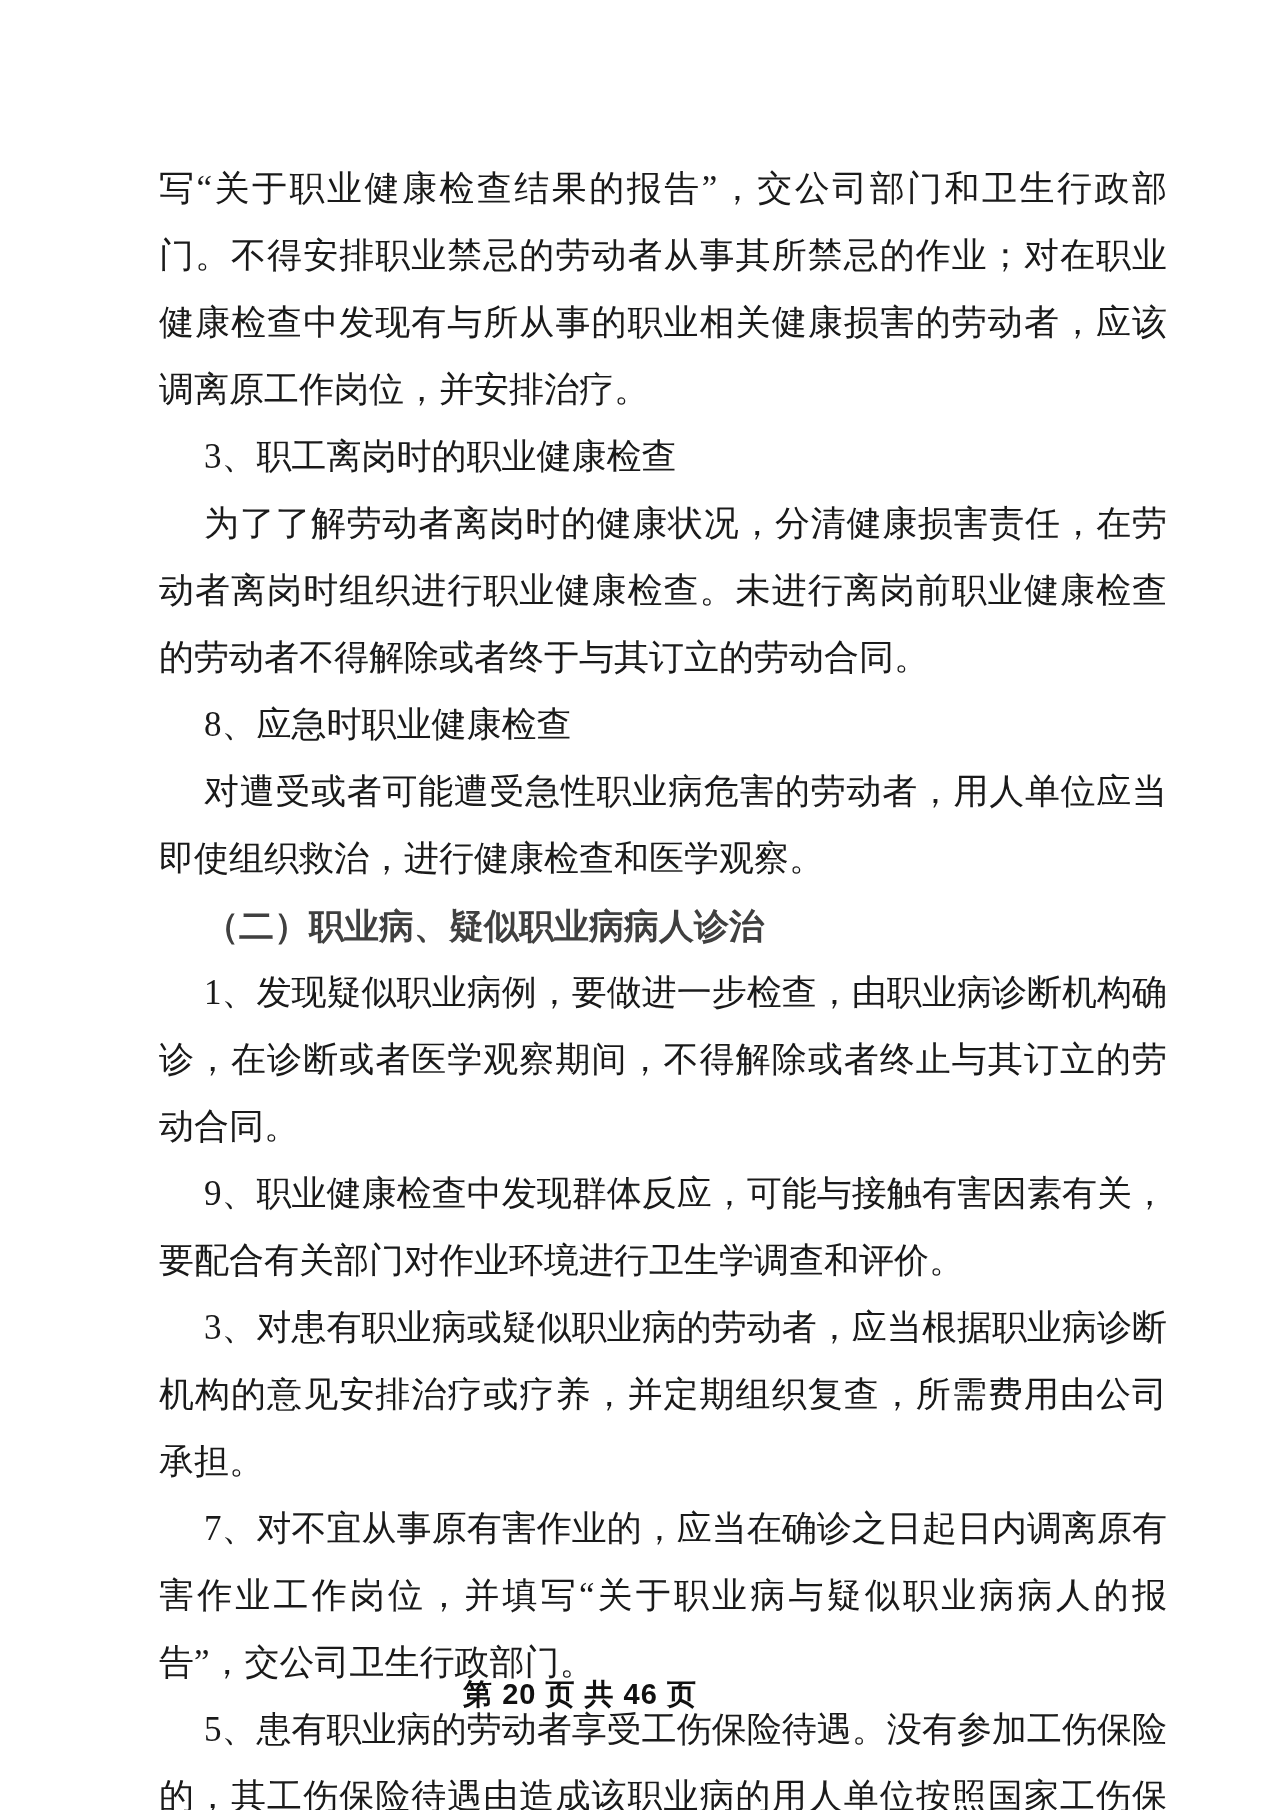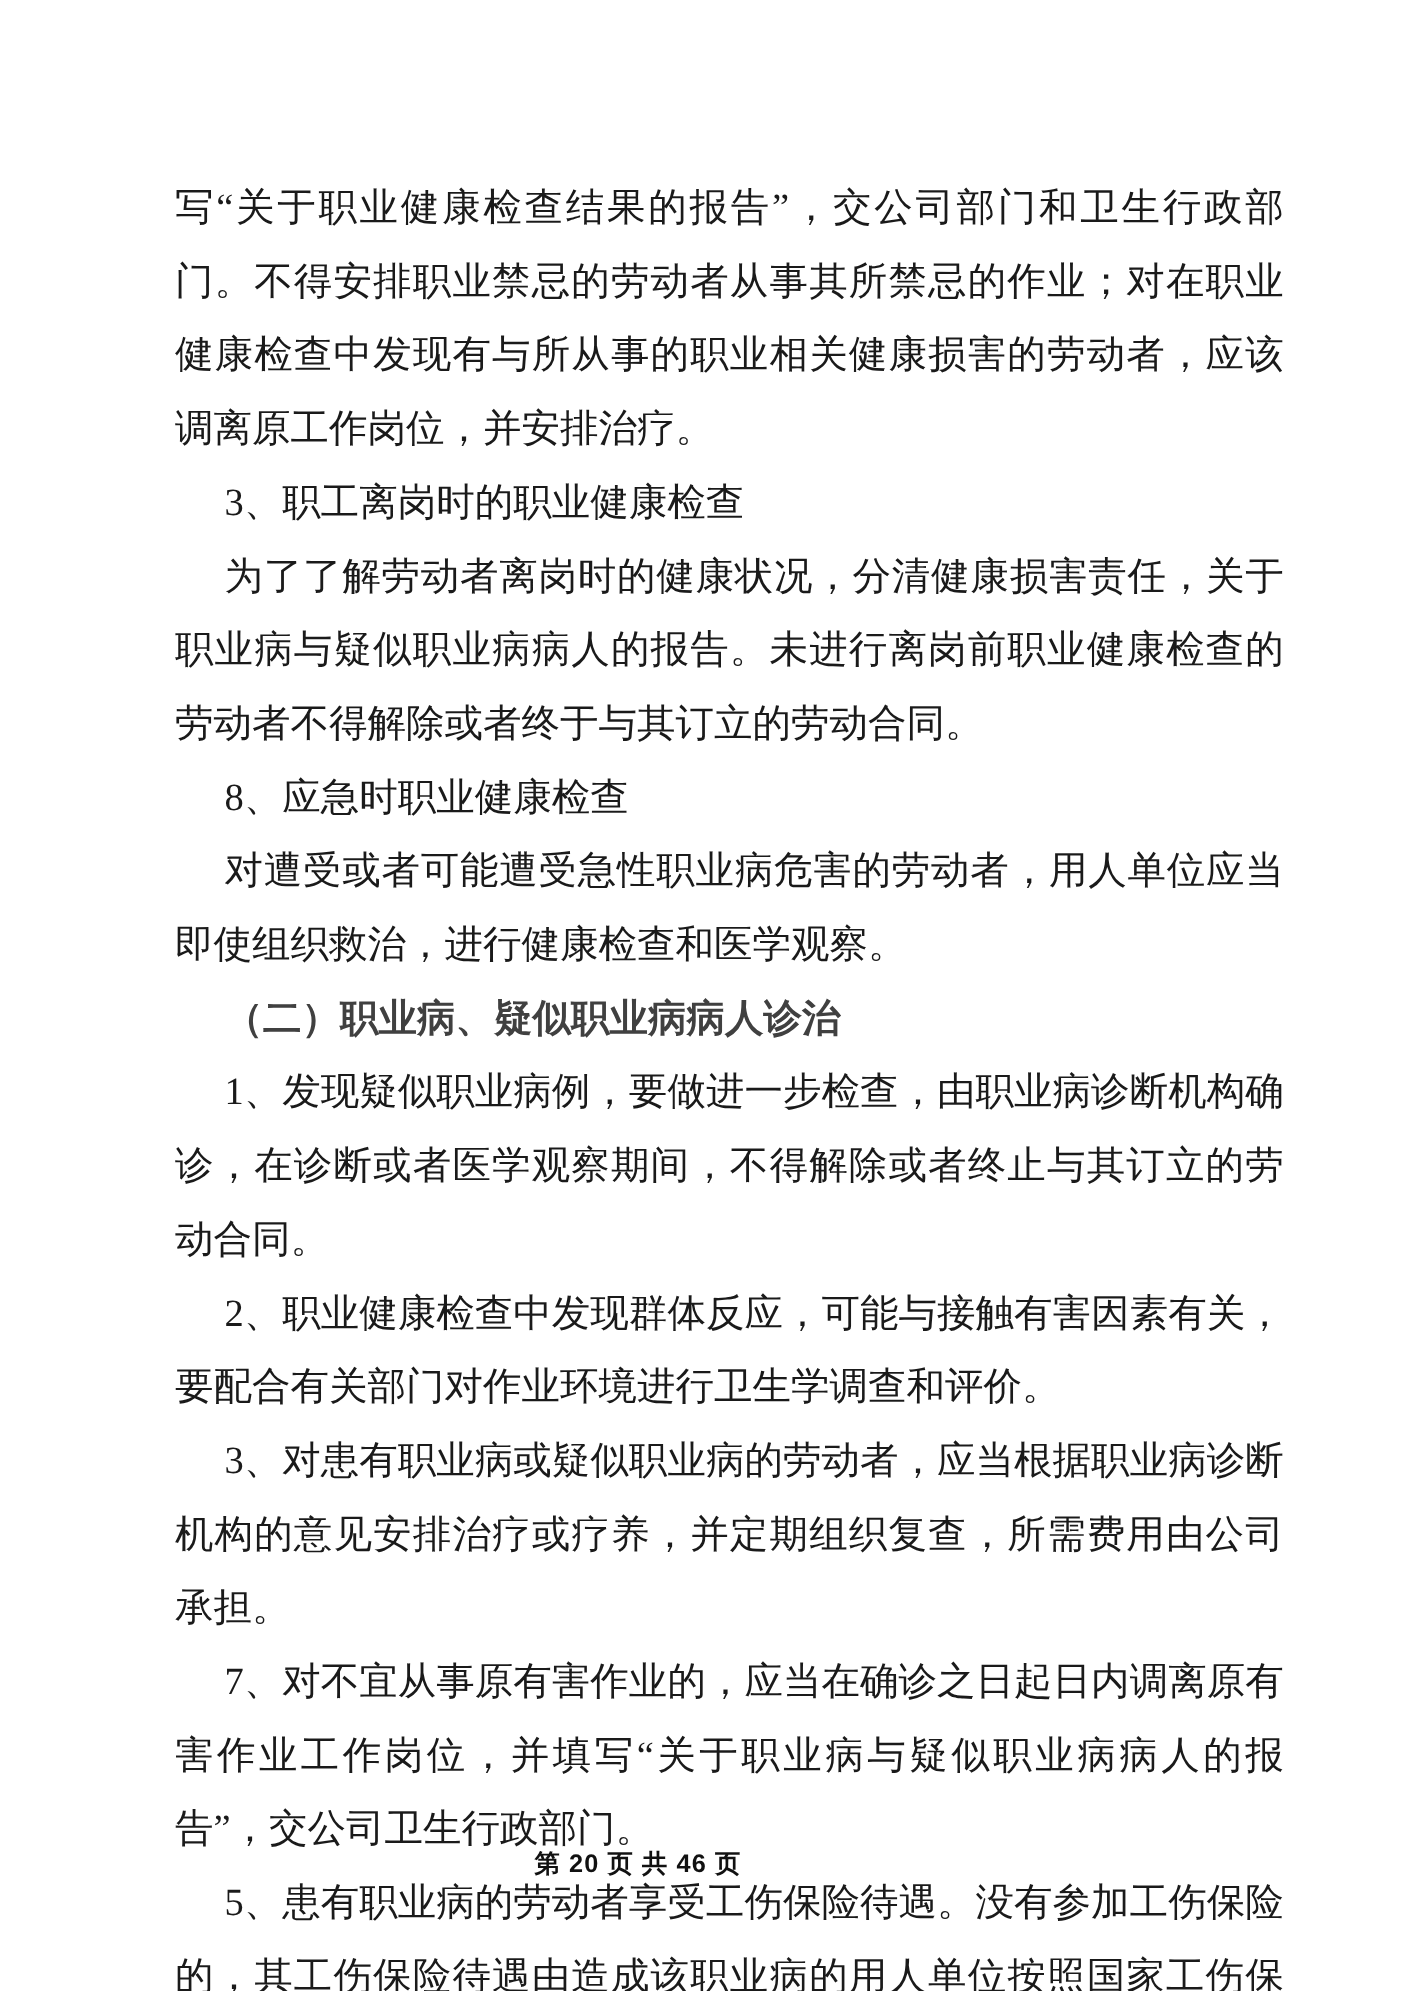--- a/index.html
+++ b/index.html
@@ -41,39 +41,39 @@
     color: #404040;
   }
   .footer {
     position: absolute;
     top: 1678px;
     left: 0;
     width: 1160px;
     text-align: center;
     font-family: "Liberation Sans", "DejaVu Sans", sans-serif;
     font-weight: bold;
-    font-size: 23px;
+    font-size: 29px;
     line-height: 32px;
     letter-spacing: 1px;
     color: #111111;
   }
 </style>
 </head>
 <body>
 
 <div class="page">
   <main class="content">
     <p class="para no-indent">写“关于职业健康检查结果的报告”，交公司部门和卫生行政部门。不得安排职业禁忌的劳动者从事其所禁忌的作业；对在职业健康检查中发现有与所从事的职业相关健康损害的劳动者，应该调离原工作岗位，并安排治疗。</p>
     <p class="para">3、职工离岗时的职业健康检查</p>
-    <p class="para">为了了解劳动者离岗时的健康状况，分清健康损害责任，关于职业病与疑似职业病病人的报告。未进行离岗前职业健康检查的劳动者不得解除或者终于与其订立的劳动合同。</p>
+    <p class="para">为了了解劳动者离岗时的健康状况，分清健康损害责任，在劳动者离岗时组织进行职业健康检查。未进行离岗前职业健康检查的劳动者不得解除或者终于与其订立的劳动合同。</p>
     <p class="para">8、应急时职业健康检查</p>
     <p class="para">对遭受或者可能遭受急性职业病危害的劳动者，用人单位应当即使组织救治，进行健康检查和医学观察。</p>
     <p class="para heading">（二）职业病、疑似职业病病人诊治</p>
     <p class="para">1、发现疑似职业病例，要做进一步检查，由职业病诊断机构确诊，在诊断或者医学观察期间，不得解除或者终止与其订立的劳动合同。</p>
-    <p class="para">2、职业健康检查中发现群体反应，可能与接触有害因素有关，要配合有关部门对作业环境进行卫生学调查和评价。</p>
+    <p class="para">9、职业健康检查中发现群体反应，可能与接触有害因素有关，要配合有关部门对作业环境进行卫生学调查和评价。</p>
     <p class="para">3、对患有职业病或疑似职业病的劳动者，应当根据职业病诊断机构的意见安排治疗或疗养，并定期组织复查，所需费用由公司承担。</p>
     <p class="para">7、对不宜从事原有害作业的，应当在确诊之日起日内调离原有害作业工作岗位，并填写“关于职业病与疑似职业病病人的报告”，交公司卫生行政部门。</p>
     <p class="para">5、患有职业病的劳动者享受工伤保险待遇。没有参加工伤保险的，其工伤保险待遇由造成该职业病的用人单位按照国家工伤保险管理规定处理。</p>
   </main>
   <footer class="footer">
     <span>第 20 页 共 46 页</span>
   </footer>
 </div>
 
 </body></html>

